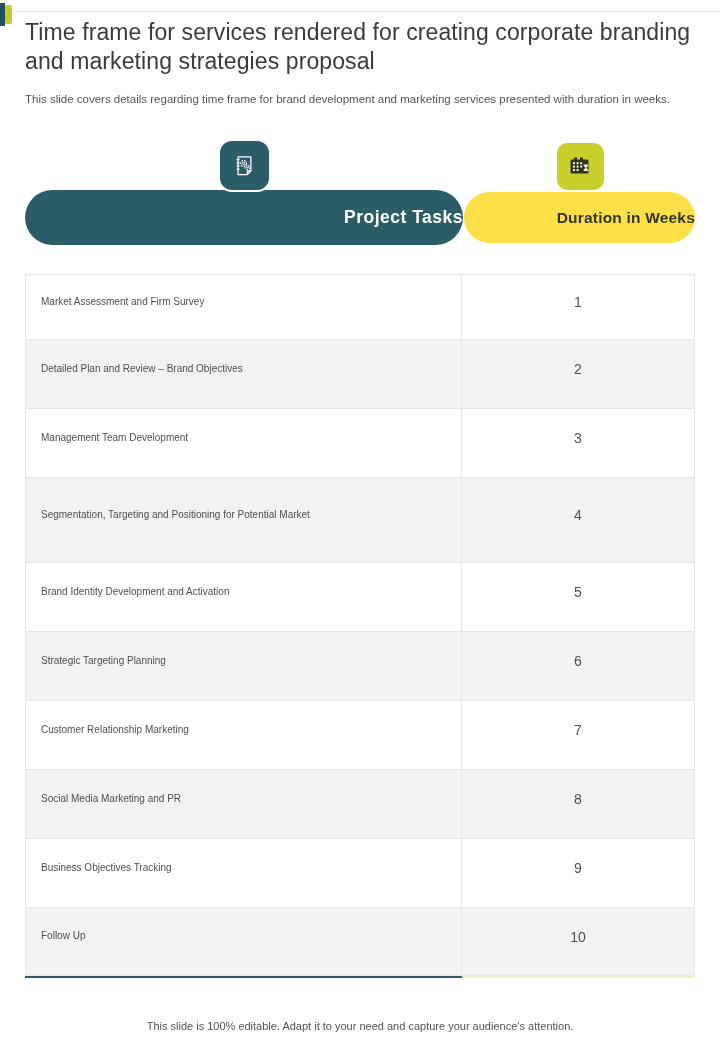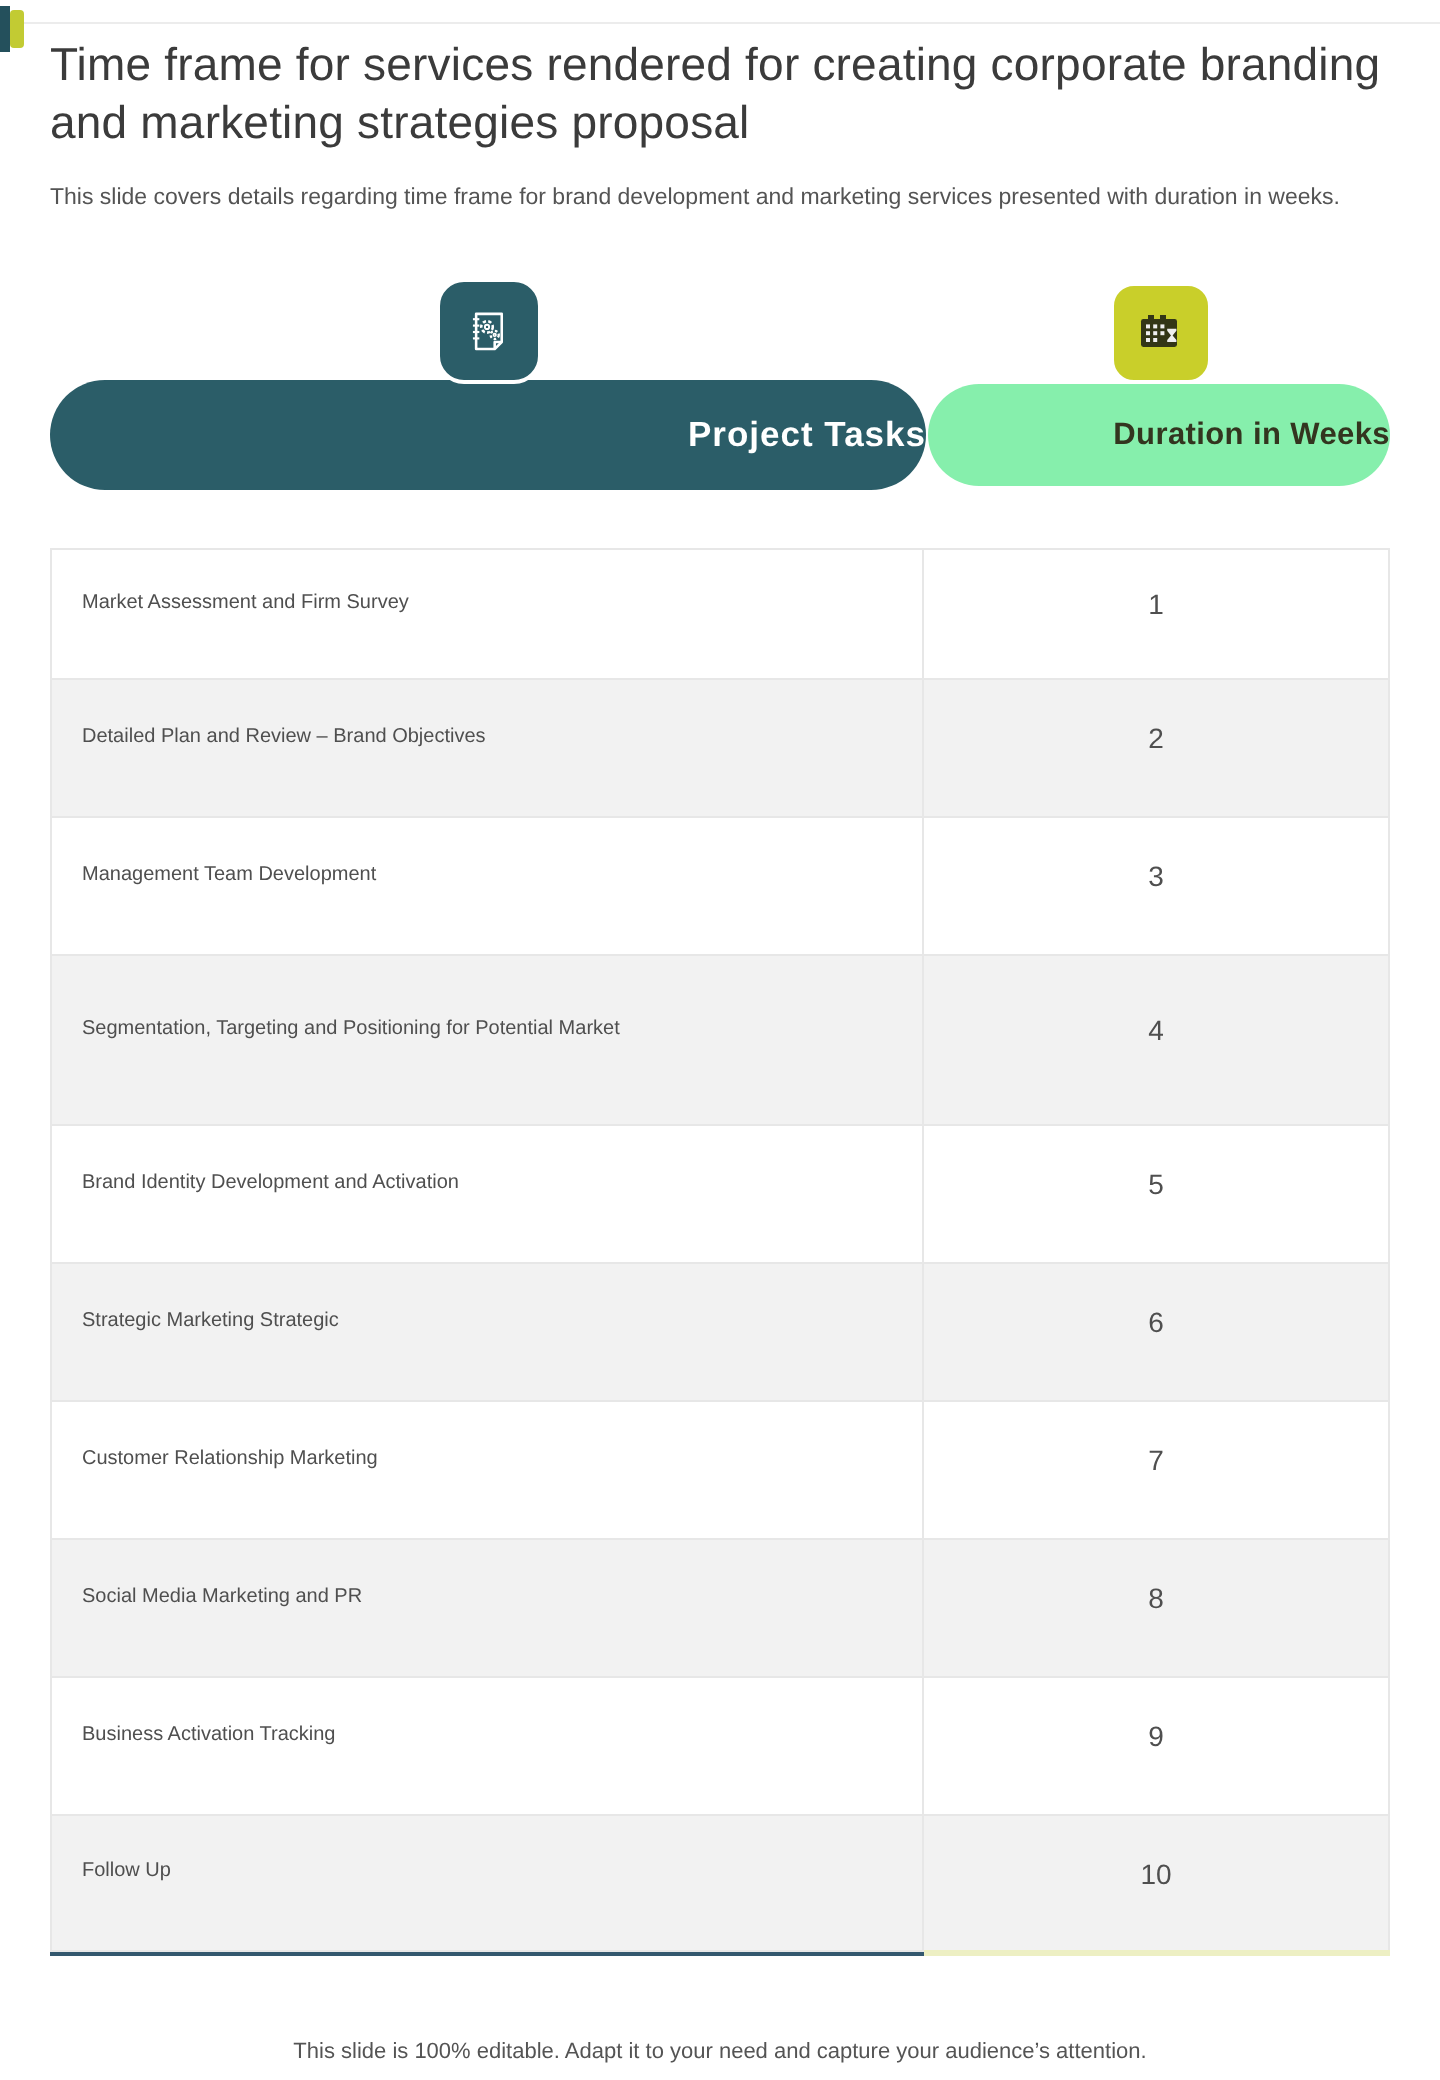--- a/index.html
+++ b/index.html
@@ -27,21 +27,21 @@
   }
   .icon-box.left{left:218px;top:139px;width:53px;height:53px;background:#2B5D68;border-radius:14px;}
   .icon-box.right{left:555px;top:141px;width:51px;height:51px;background:#C9CF2A;border-radius:12px;}
   
   .pill{position:absolute;display:flex;align-items:center;justify-content:flex-end;font-weight:700;z-index:1;}
   .pill.teal{
     left:25px;top:190px;width:438px;height:55px;background:#2B5D68;border-radius:28px;
     color:#ffffff;font-size:17.5px;letter-spacing:0.5px;
   }
   .pill.yellow{
-    left:464px;top:192px;width:231px;height:51px;background:#86efac;border-radius:26px;
+    left:464px;top:192px;width:231px;height:51px;background:#fde047;border-radius:26px;
     color:#33351F;font-size:15.5px;letter-spacing:0.2px;
   }
   
   .tbl{
     position:absolute;left:25px;top:274px;width:670px;
     border:1px solid #E7E7E7;border-bottom:none;box-sizing:border-box;
   }
   .row{display:flex;border-bottom:1px solid #E7E7E7;min-height:68px;background:#ffffff;}
   .row:nth-child(even){background:#F2F2F2;}
   .row:nth-child(1){min-height:64px;}
@@ -131,33 +131,33 @@
     </div>
     <div class="row">
       <div class="cell-task">Segmentation, Targeting and Positioning for Potential Market</div>
       <div class="cell-weeks">4</div>
     </div>
     <div class="row">
       <div class="cell-task">Brand Identity Development and Activation</div>
       <div class="cell-weeks">5</div>
     </div>
     <div class="row">
-      <div class="cell-task">Strategic Marketing Strategic</div>
+      <div class="cell-task">Strategic Targeting Planning</div>
       <div class="cell-weeks">6</div>
     </div>
     <div class="row">
       <div class="cell-task">Customer Relationship Marketing</div>
       <div class="cell-weeks">7</div>
     </div>
     <div class="row">
       <div class="cell-task">Social Media Marketing and PR</div>
       <div class="cell-weeks">8</div>
     </div>
     <div class="row">
-      <div class="cell-task">Business Activation Tracking</div>
+      <div class="cell-task">Business Objectives Tracking</div>
       <div class="cell-weeks">9</div>
     </div>
     <div class="row">
       <div class="cell-task">Follow Up</div>
       <div class="cell-weeks">10</div>
     </div>
   </div>
 
   <div class="bottom-left"></div>
   <div class="bottom-right"></div>

